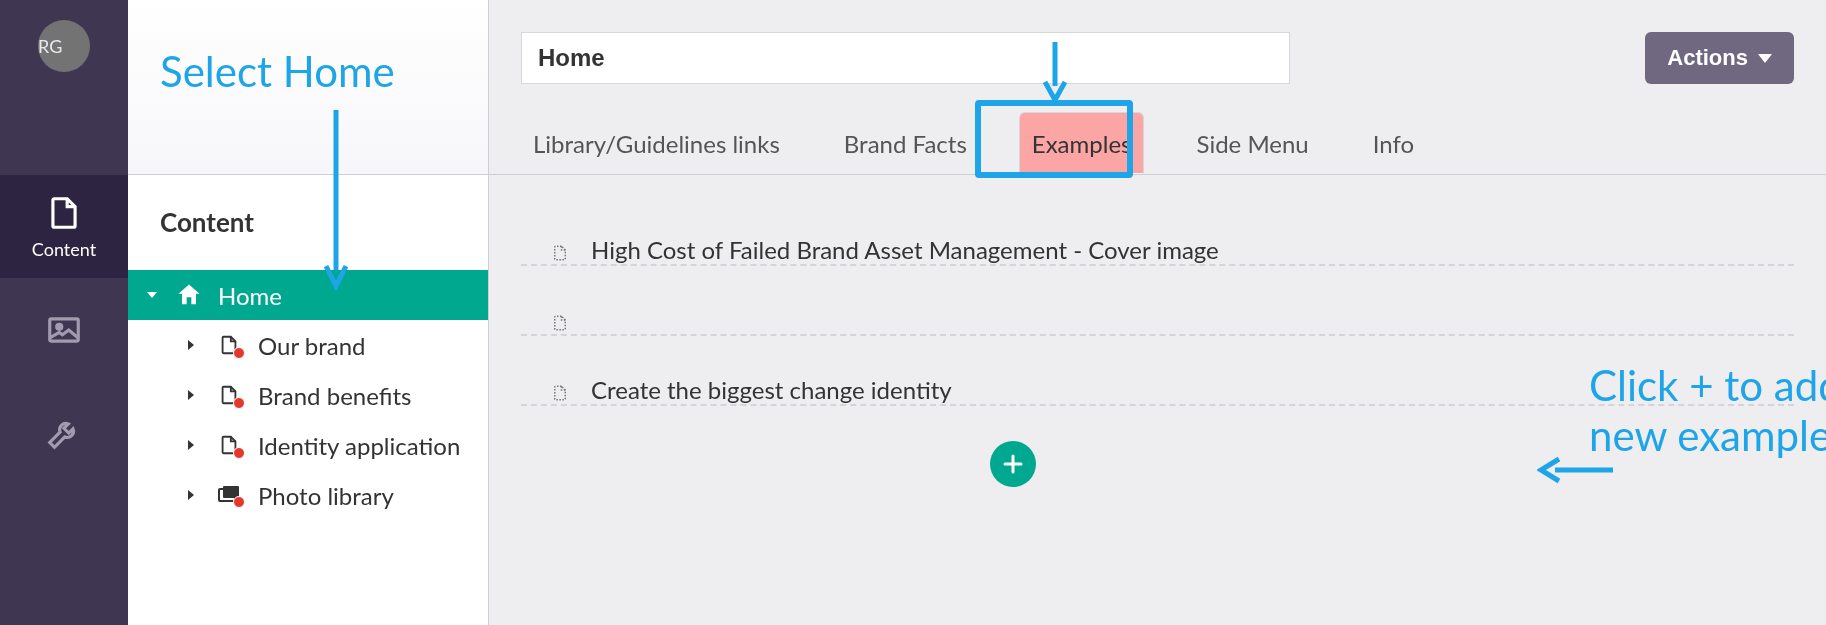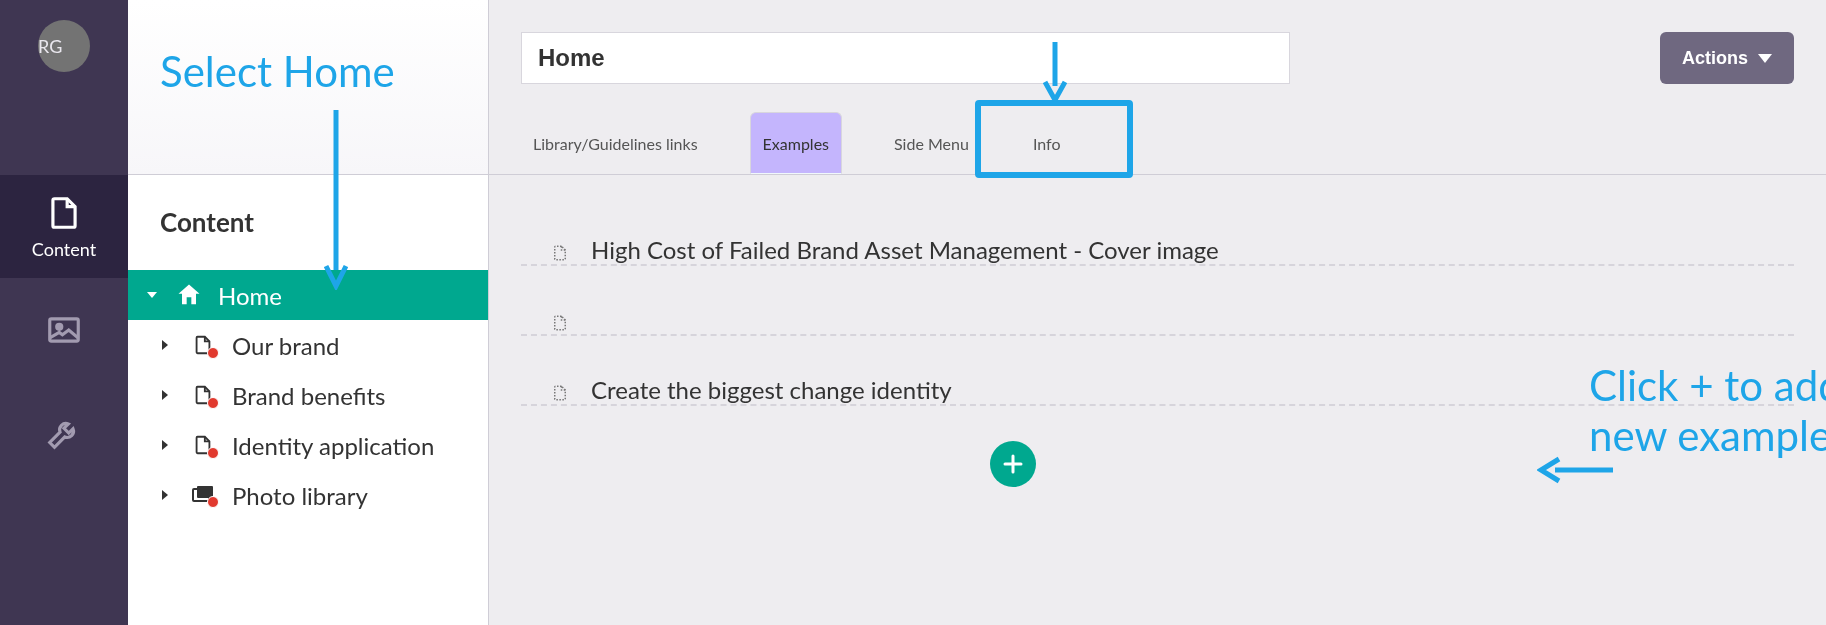--- a/index.html
+++ b/index.html
@@ -44,21 +44,21 @@
     position: absolute; left: 32px; top: 206px;
     font-size: 26px; font-weight: 700; color: #333;
   }
   .tree { position: absolute; left: 0; top: 270px; width: 100%; }
   .tree-row {
     height: 50px; display: flex; align-items: center;
     padding-left: 18px; font-size: 24px; color: #333; cursor: pointer;
     gap: 14px;
   }
   .tree-row.root { background: #00a88f; color: #fff; }
-  .tree-row.child { padding-left: 32px; }
+  .tree-row.child { padding-left: 44px; margin-left: 14px; }
   .tree-caret { width: 14px; color: inherit; }
   .tree-ico   { width: 30px; display:flex; align-items:center; justify-content:center; }
   .tree-label { white-space: nowrap; }
 
   
   .page-red-dot { position: relative; }
   .page-red-dot::after{
     content:""; position:absolute; right:-1px; bottom:-1px;
     width:10px;height:10px;border-radius:50%;background:#e1392e;border:1.5px solid #fff;
   }
@@ -73,30 +73,30 @@
     border-bottom: 1px solid #cfcdd6;
   }
   .title-input {
     position: absolute; left: 32px; top: 32px; width: 769px; height: 52px;
     border: 1px solid #d8d6dd; background: #fff;
     font-size: 24px; font-weight: 700; color: #333; padding: 0 16px;
   }
   .actions-btn {
     position: absolute; top: 32px; right: 32px; height: 52px; padding: 0 22px;
     background: #6f6880; color: #fff; border: none; border-radius: 6px;
-    font-size: 18px; font-weight: 700; display: flex; align-items: center; gap: 10px;
+    font-size: 22px; font-weight: 700; display: flex; align-items: center; gap: 10px;
     cursor: pointer;
   }
 
   .tabs {
     position: absolute; left: 32px; top: 112px; display: flex; gap: 40px;
-    font-size: 16px; color: #555;
+    font-size: 24px; color: #555;
   }
   .tab { height: 62px; display: flex; align-items: center; padding: 0 12px; cursor: pointer; border-radius: 6px 6px 0 0; }
-  .tab.active { background: #c4b5fd; border: 1px solid #d8d6dd; border-bottom: 1px solid #f0f8fc; color:#333; }
+  .tab.active { background: #fca5a5; border: 1px solid #d8d6dd; border-bottom: 1px solid #f0f8fc; color:#333; }
 
   
   .tab-highlight {
     position: absolute; left: 486px; top: 100px; width: 158px; height: 78px;
     border: 6px solid #1ea5e8; border-radius: 4px; pointer-events: none;
   }
   
   .anno-arrow-down {
     position: absolute; left: 554px; top: 42px; width: 24px; height: 60px;
     pointer-events: none;
@@ -252,20 +252,23 @@
   <div class="topband">
     <input class="title-input" value="Home" style="">
     <button class="actions-btn">
       <span>Actions</span>
       <span class="caret-down"></span>
     </button>
 
     <div class="tabs">
       <div class="tab">
           <span>Library/Guidelines links</span>
+        </div>
+      <div class="tab">
+          <span>Brand Facts</span>
         </div>
       <div class="tab active">
           <span>Examples</span>
         </div>
       <div class="tab">
           <span>Side Menu</span>
         </div>
       <div class="tab">
           <span>Info</span>
         </div>

